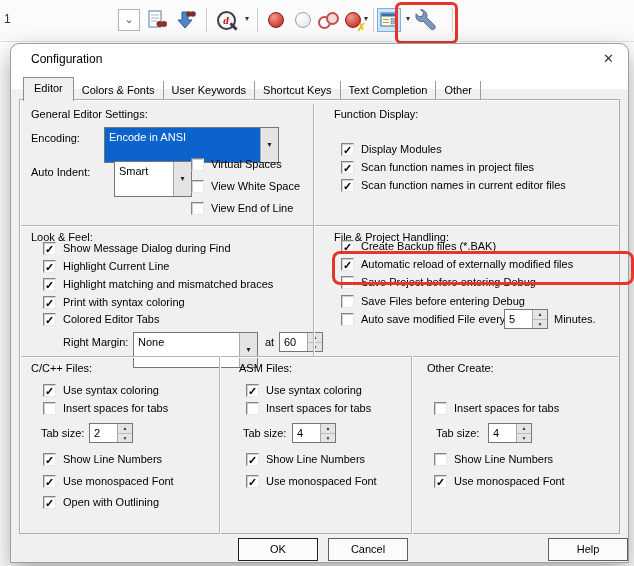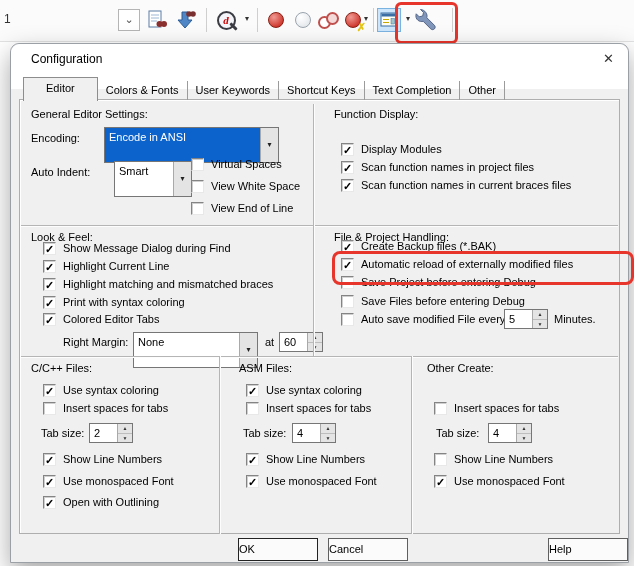--- a/index.html
+++ b/index.html
@@ -38,21 +38,21 @@
           border:1px solid #9aa0a6;border-radius:9px 9px 0 0;box-sizing:border-box;
           box-shadow:0 10px 26px rgba(0,0,0,0.35);}
   .titlebar{position:absolute;left:0;top:0;right:0;height:45px;background:#fff;
             border-radius:9px 9px 0 0;}
   .dlg-title{position:absolute;left:20px;top:8px;font-size:12px;}
   .dlg-close{position:absolute;right:14px;top:7px;font-size:13px;color:#333;cursor:default;}
 
   .tabs{position:absolute;left:12px;top:33px;display:flex;align-items:flex-end;height:23px;z-index:3;}
   .tab{font-size:11px;padding:3px 8px 4px;border-right:1px solid #9b9b9b;white-space:nowrap;}
   .tab.sel{border:1px solid #8d8d8d;border-bottom:none;background:#f0f0f0;
-           padding:4px 22px 7px;margin-bottom:-1px;}
+           padding:4px 10px 7px;margin-bottom:-1px;}
 
   .page{position:absolute;left:8px;top:55px;width:601px;height:435px;box-sizing:border-box;
         border:1px solid #aeaeae;box-shadow:inset 1px 1px 0 #fff;background:#f0f0f0;z-index:1;}
 
   .lbl{position:absolute;font-size:11px;line-height:13px;white-space:nowrap;z-index:2;}
   .cbx{position:absolute;width:13px;height:13px;background:#fff;box-sizing:border-box;
        border:1px solid #848484;border-right-color:#e8e8e8;border-bottom-color:#e8e8e8;
        box-shadow:inset 1px 1px 0 rgba(64,64,64,0.25);
        font:700 11px/12px "Liberation Sans", sans-serif;text-align:center;z-index:2;}
   .hdiv{position:absolute;left:10px;width:597px;height:0;border-top:1px solid #b5b5b5;
@@ -68,21 +68,21 @@
   .caret{font-size:8px;color:#222;line-height:8px;}
 
   .spin{position:absolute;height:20px;background:#fff;border:1px solid #767676;box-sizing:border-box;
         display:flex;z-index:2;}
   .spin-val{flex:1;font-size:11px;line-height:18px;padding-left:4px;}
   .spin-btns{width:14px;display:flex;flex-direction:column;border-left:1px solid #a9a9a9;}
   .sb{flex:1;background:#e4e4e4;font-size:5px;line-height:8px;text-align:center;color:#333;}
   .sb.up{border-bottom:1px solid #bdbdbd;}
 
   .btn{position:absolute;width:80px;height:23px;background:#fbfbfb;border:1px solid #5f5f5f;
-       box-sizing:border-box;font-size:11px;line-height:21px;z-index:2;}
+       box-sizing:border-box;font-size:11px;text-align:center;line-height:21px;z-index:2;}
   .btn.default{border-color:#222;}
   .dlg-redbox{left:321px;top:207px;width:296px;height:28px;border-radius:8px;z-index:4;}
 </style>
 </head>
 <body>
 
 <div class="toolbar">
   <span class="tb-frag">1</span>
 
   <span class="chevbox">⌄</span>
@@ -202,21 +202,21 @@
   <span class="lbl" style="left:200px;top:158px">View End of Line</span>
 
   <div class="vdiv" style="left:302px;top:60px;height:121px"></div>
 
   <span class="lbl" style="left:323px;top:64px">Function Display:</span>
   <div class="cbx" style="left:330px;top:99px">✓</div>
   <span class="lbl" style="left:350px;top:99px">Display Modules</span>
   <div class="cbx" style="left:330px;top:117px">✓</div>
   <span class="lbl" style="left:350px;top:117px">Scan function names in project files</span>
   <div class="cbx" style="left:330px;top:135px">✓</div>
-  <span class="lbl" style="left:350px;top:135px">Scan function names in current braces files</span>
+  <span class="lbl" style="left:350px;top:135px">Scan function names in current editor files</span>
 
   <div class="hdiv" style="top:181px"></div>
 
   <span class="lbl" style="left:20px;top:187px">Look &amp; Feel:</span>
   <div class="cbx" style="left:32px;top:198px">✓</div>
   <span class="lbl" style="left:52px;top:198px">Show Message Dialog during Find</span>
   <div class="cbx" style="left:32px;top:216px">✓</div>
   <span class="lbl" style="left:52px;top:216px">Highlight Current Line</span>
   <div class="cbx" style="left:32px;top:234px">✓</div>
   <span class="lbl" style="left:52px;top:234px">Highlight matching and mismatched braces</span>

